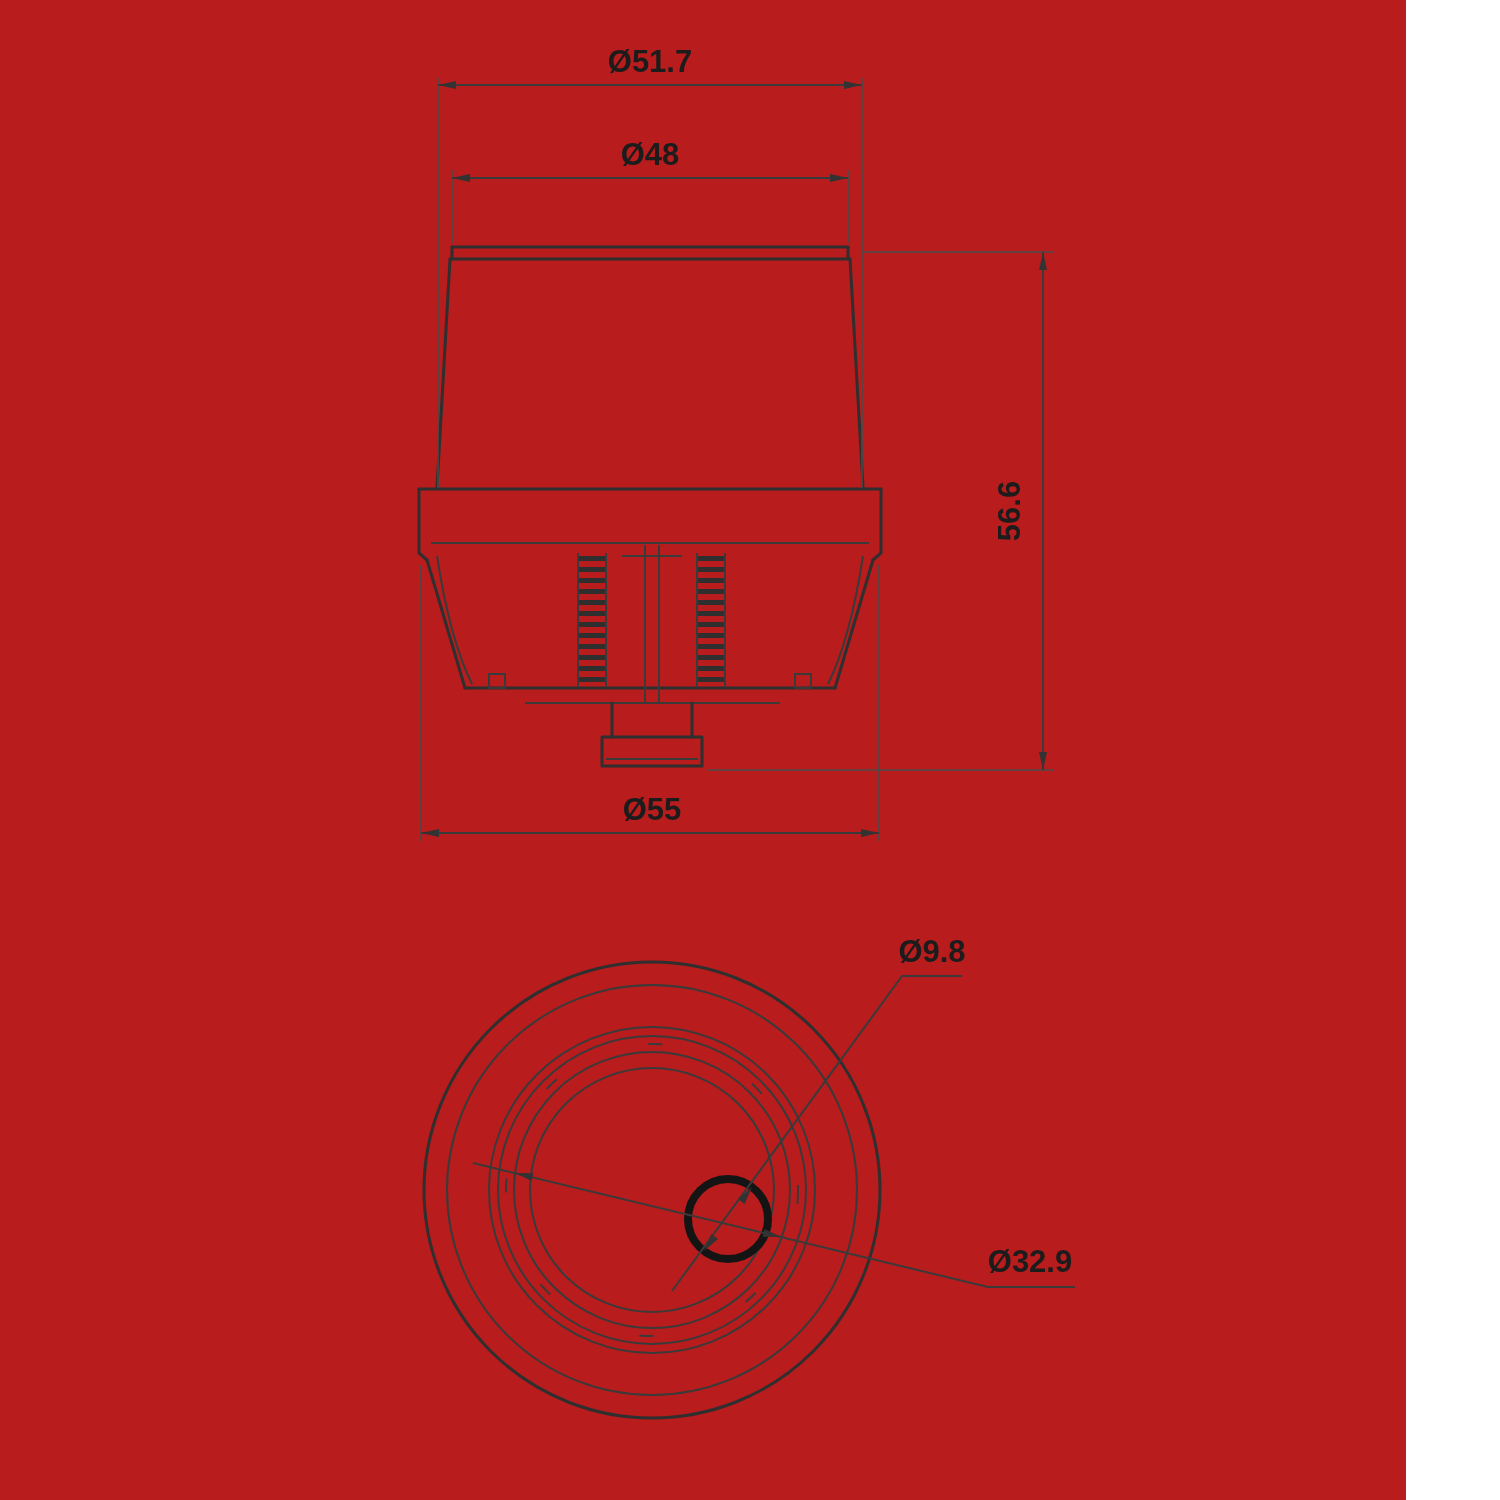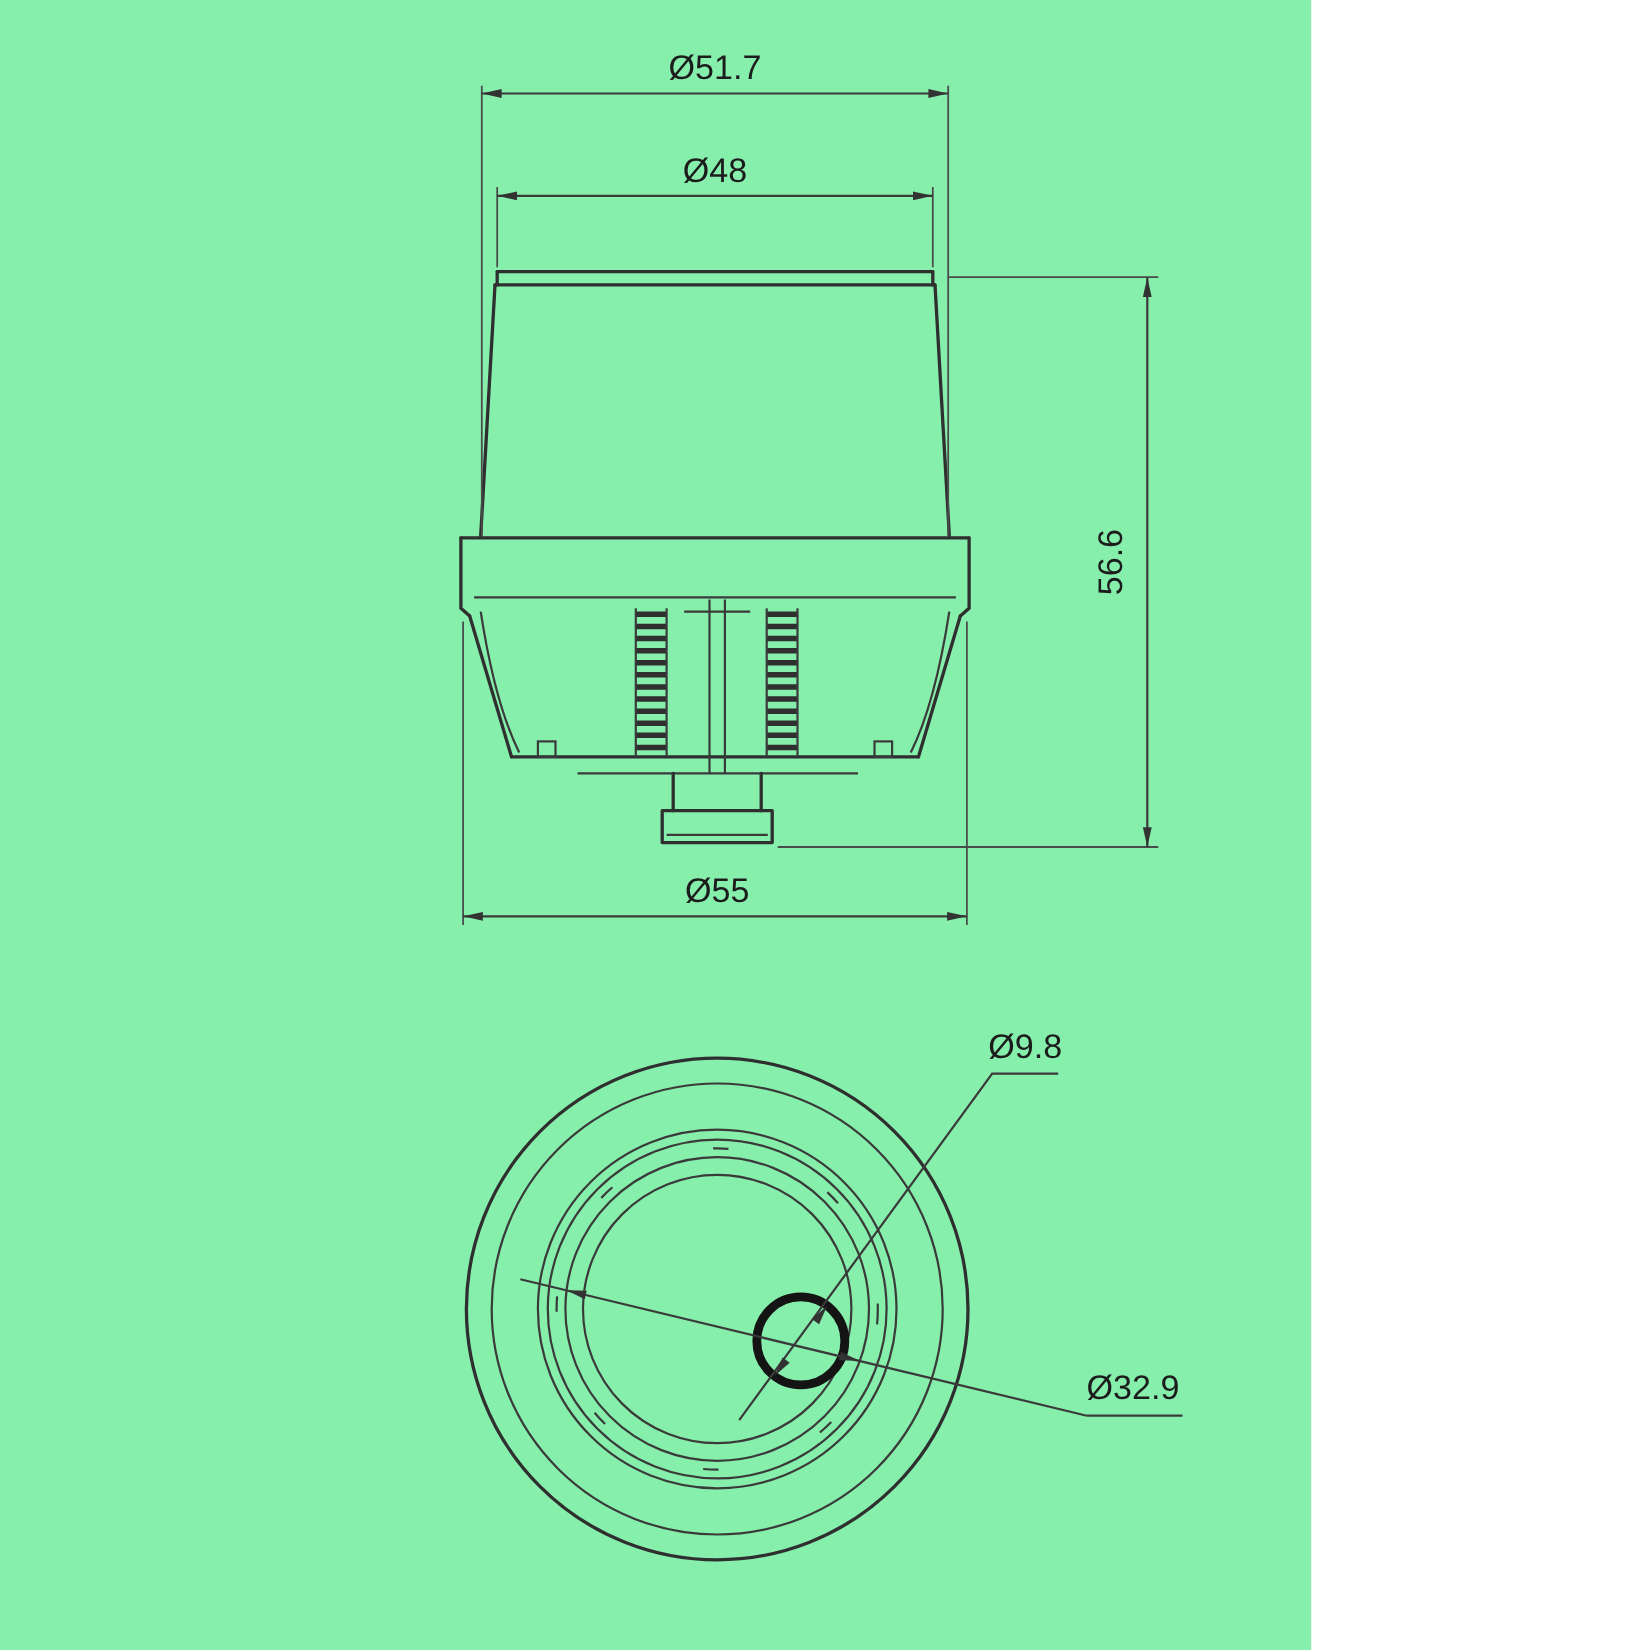--- a/index.html
+++ b/index.html
@@ -2,24 +2,25 @@
 <html><head>
 <meta charset="utf-8">
 <style>
   html, body {
     margin: 0;
     padding: 0;
     background: #ffffff;
   }
   .stage {
     position: relative;
-    width: 1192px;
+    width: 1406px;
     height: 1500px;
-    background: #86efac;
+    background: #b91c1c;
     font-family: "Liberation Sans", sans-serif;
+    font-weight: bold;
   }
   svg { display: block; }
   .part-line   { stroke: #2f2f2f; stroke-width: 3;   fill: none; stroke-linecap: round; }
   .part-thin   { stroke: #3a3a3a; stroke-width: 2;   fill: none; }
   .teeth       { stroke: #2f2f2f; fill: none; }
   .dim-line    { stroke: #3a3a3a; stroke-width: 2;   fill: none; }
   .ext-line    { stroke: #4a4a4a; stroke-width: 1.6; fill: none; }
   .arrow       { fill: #333333; stroke: none; }
   .dim-text    { font-size: 31px; fill: #1c1c1c; text-anchor: middle; }
   .bold-circle { stroke: #141414; stroke-width: 8; fill: none; }

